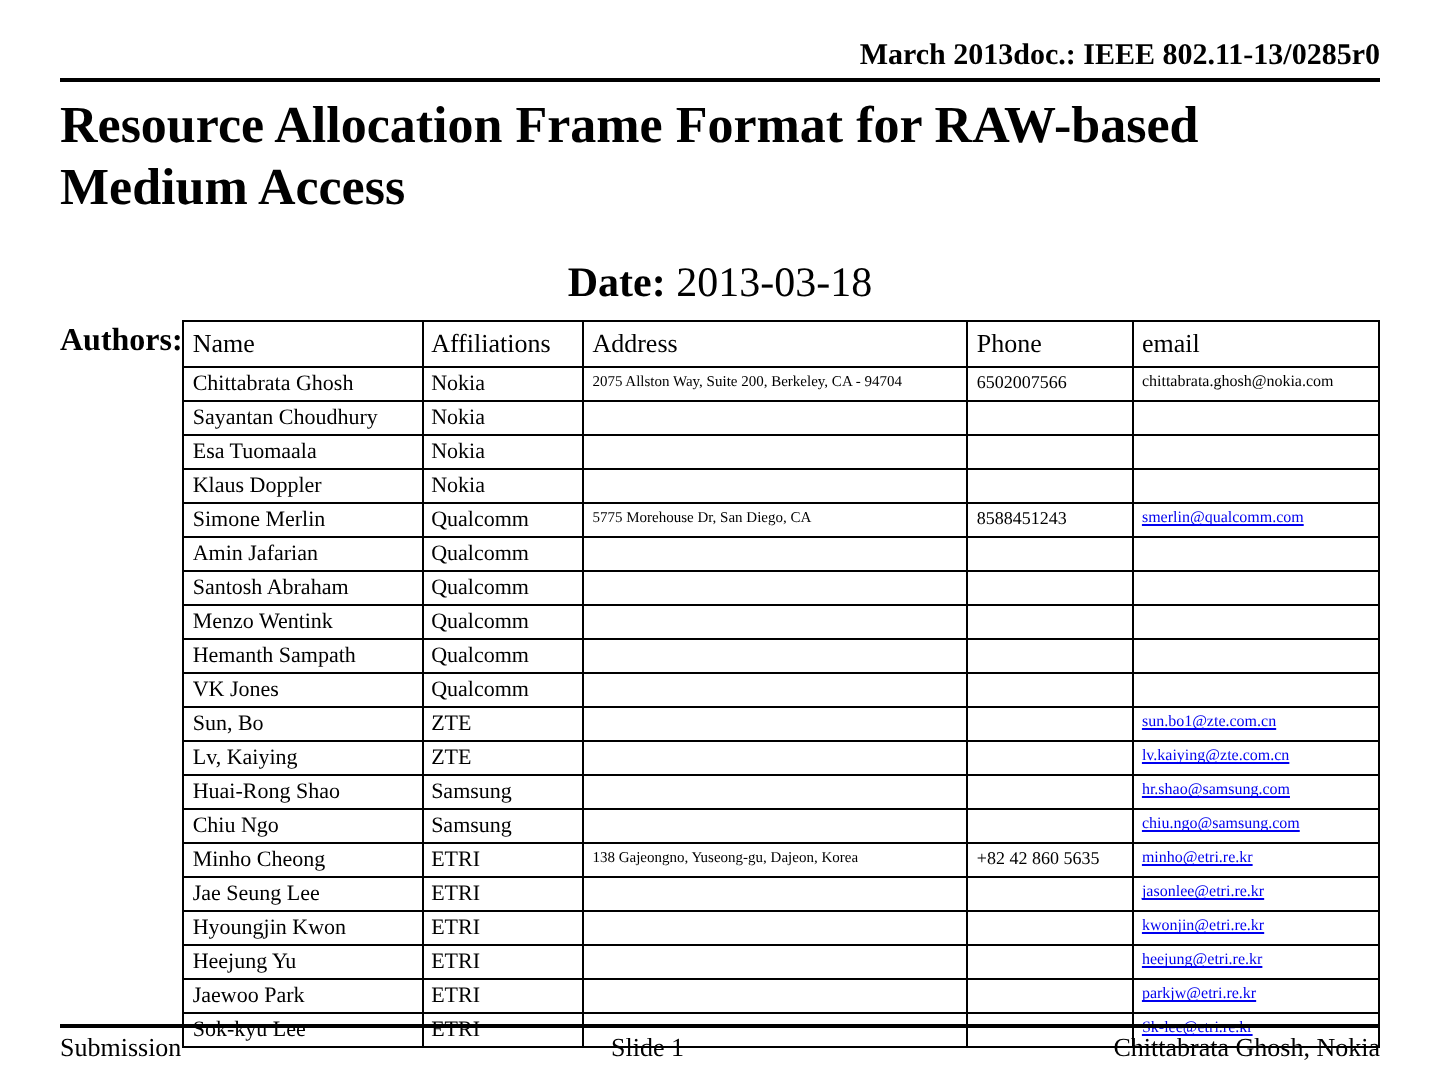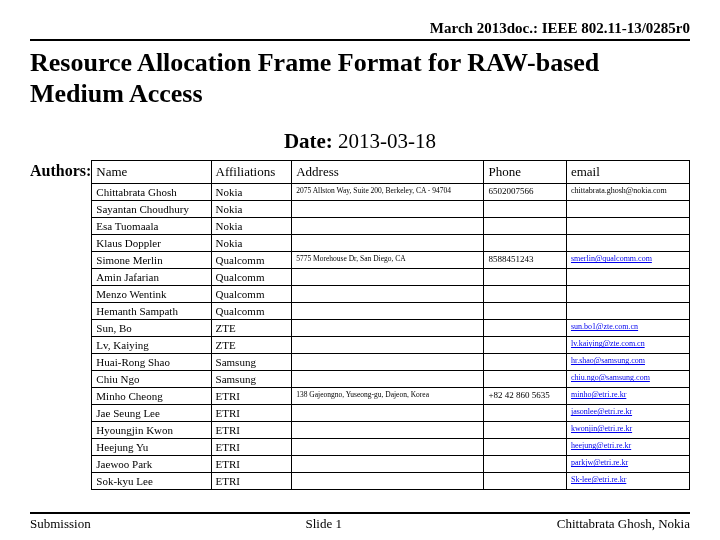--- a/index.html
+++ b/index.html
@@ -84,28 +84,42 @@
             <td class="email"><a class="email">smerlin@qualcomm.com</a></td>
           </tr>
           <tr>
             <td class="name">Amin Jafarian</td>
             <td class="aff">Qualcomm</td>
             <td class="addr"></td>
             <td class="phone"></td>
             <td class="email"></td>
           </tr>
           <tr>
+            <td class="name">Santosh Abraham</td>
+            <td class="aff">Qualcomm</td>
+            <td class="addr"></td>
+            <td class="phone"></td>
+            <td class="email"></td>
+          </tr>
+          <tr>
             <td class="name">Menzo Wentink</td>
             <td class="aff">Qualcomm</td>
             <td class="addr"></td>
             <td class="phone"></td>
             <td class="email"></td>
           </tr>
           <tr>
             <td class="name">Hemanth Sampath</td>
+            <td class="aff">Qualcomm</td>
+            <td class="addr"></td>
+            <td class="phone"></td>
+            <td class="email"></td>
+          </tr>
+          <tr>
+            <td class="name">VK Jones</td>
             <td class="aff">Qualcomm</td>
             <td class="addr"></td>
             <td class="phone"></td>
             <td class="email"></td>
           </tr>
           <tr>
             <td class="name">Sun, Bo</td>
             <td class="aff">ZTE</td>
             <td class="addr"></td>
             <td class="phone"></td>

